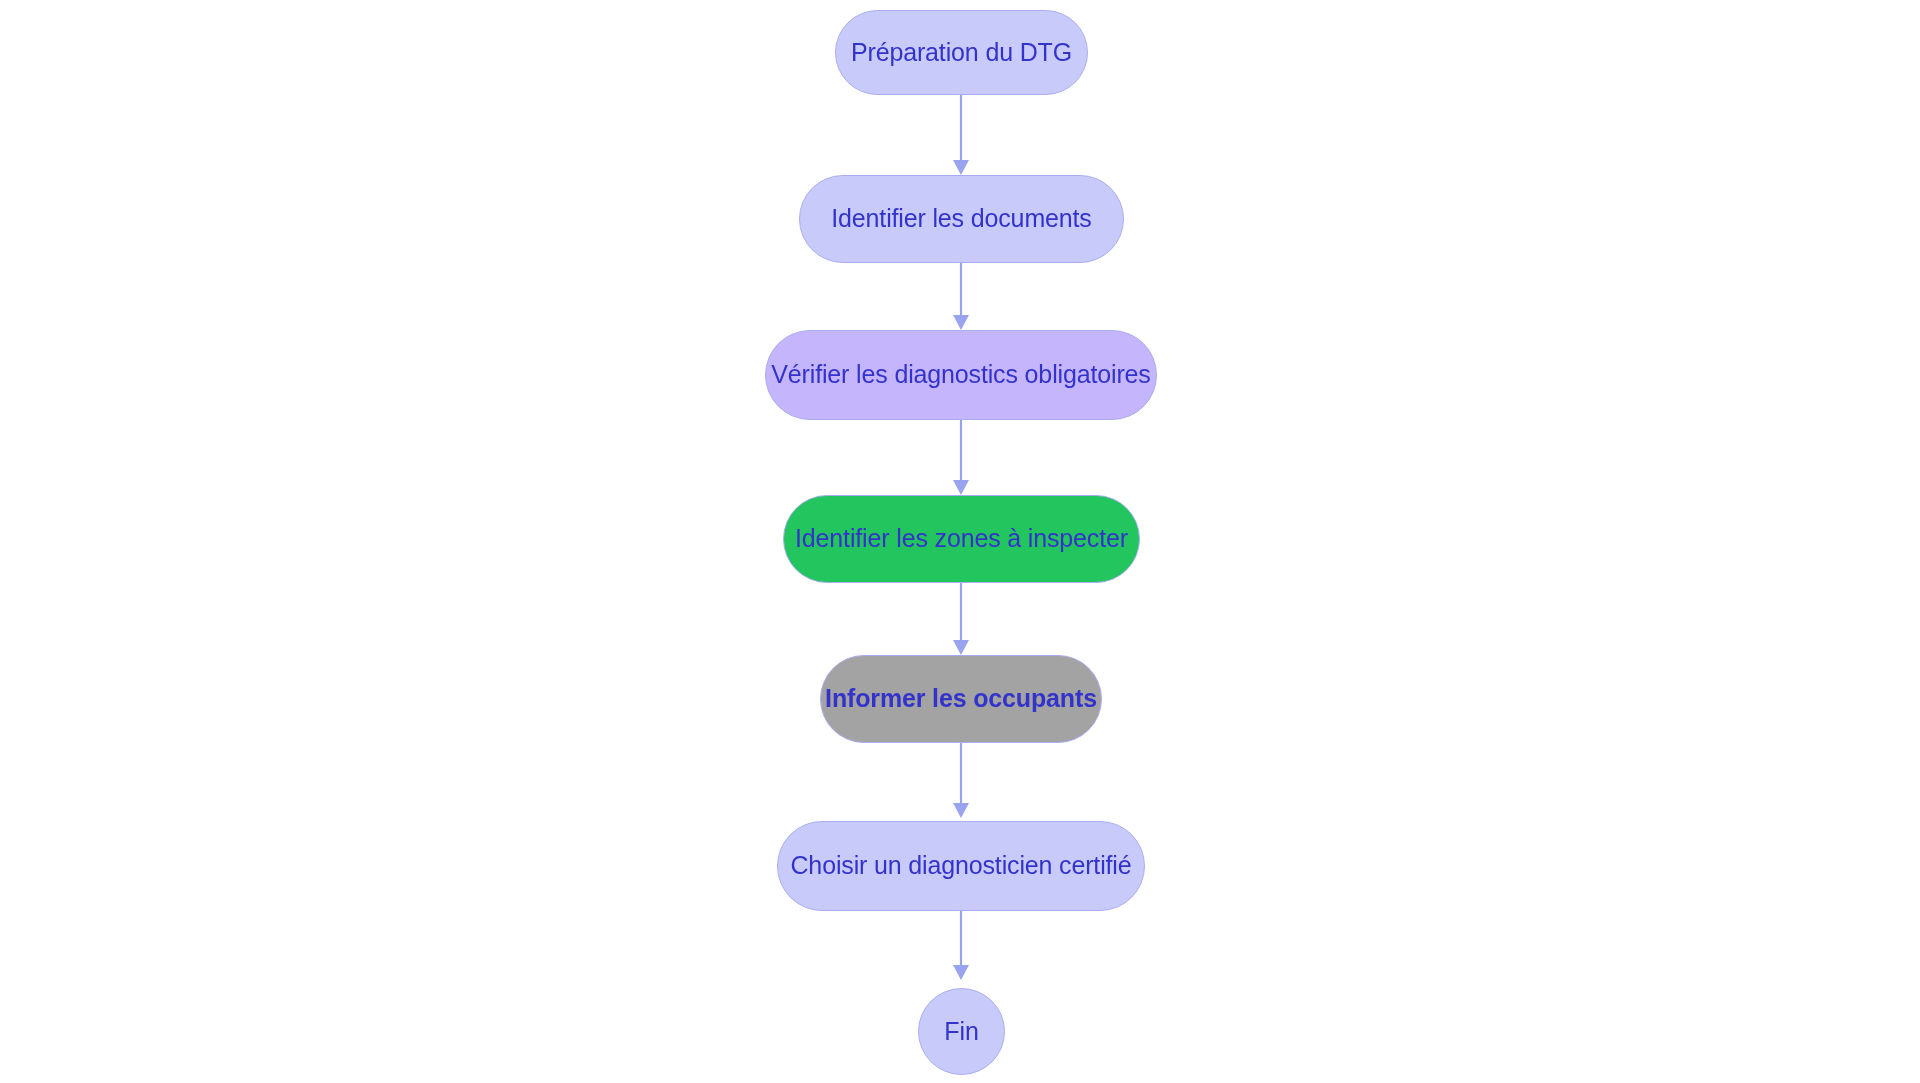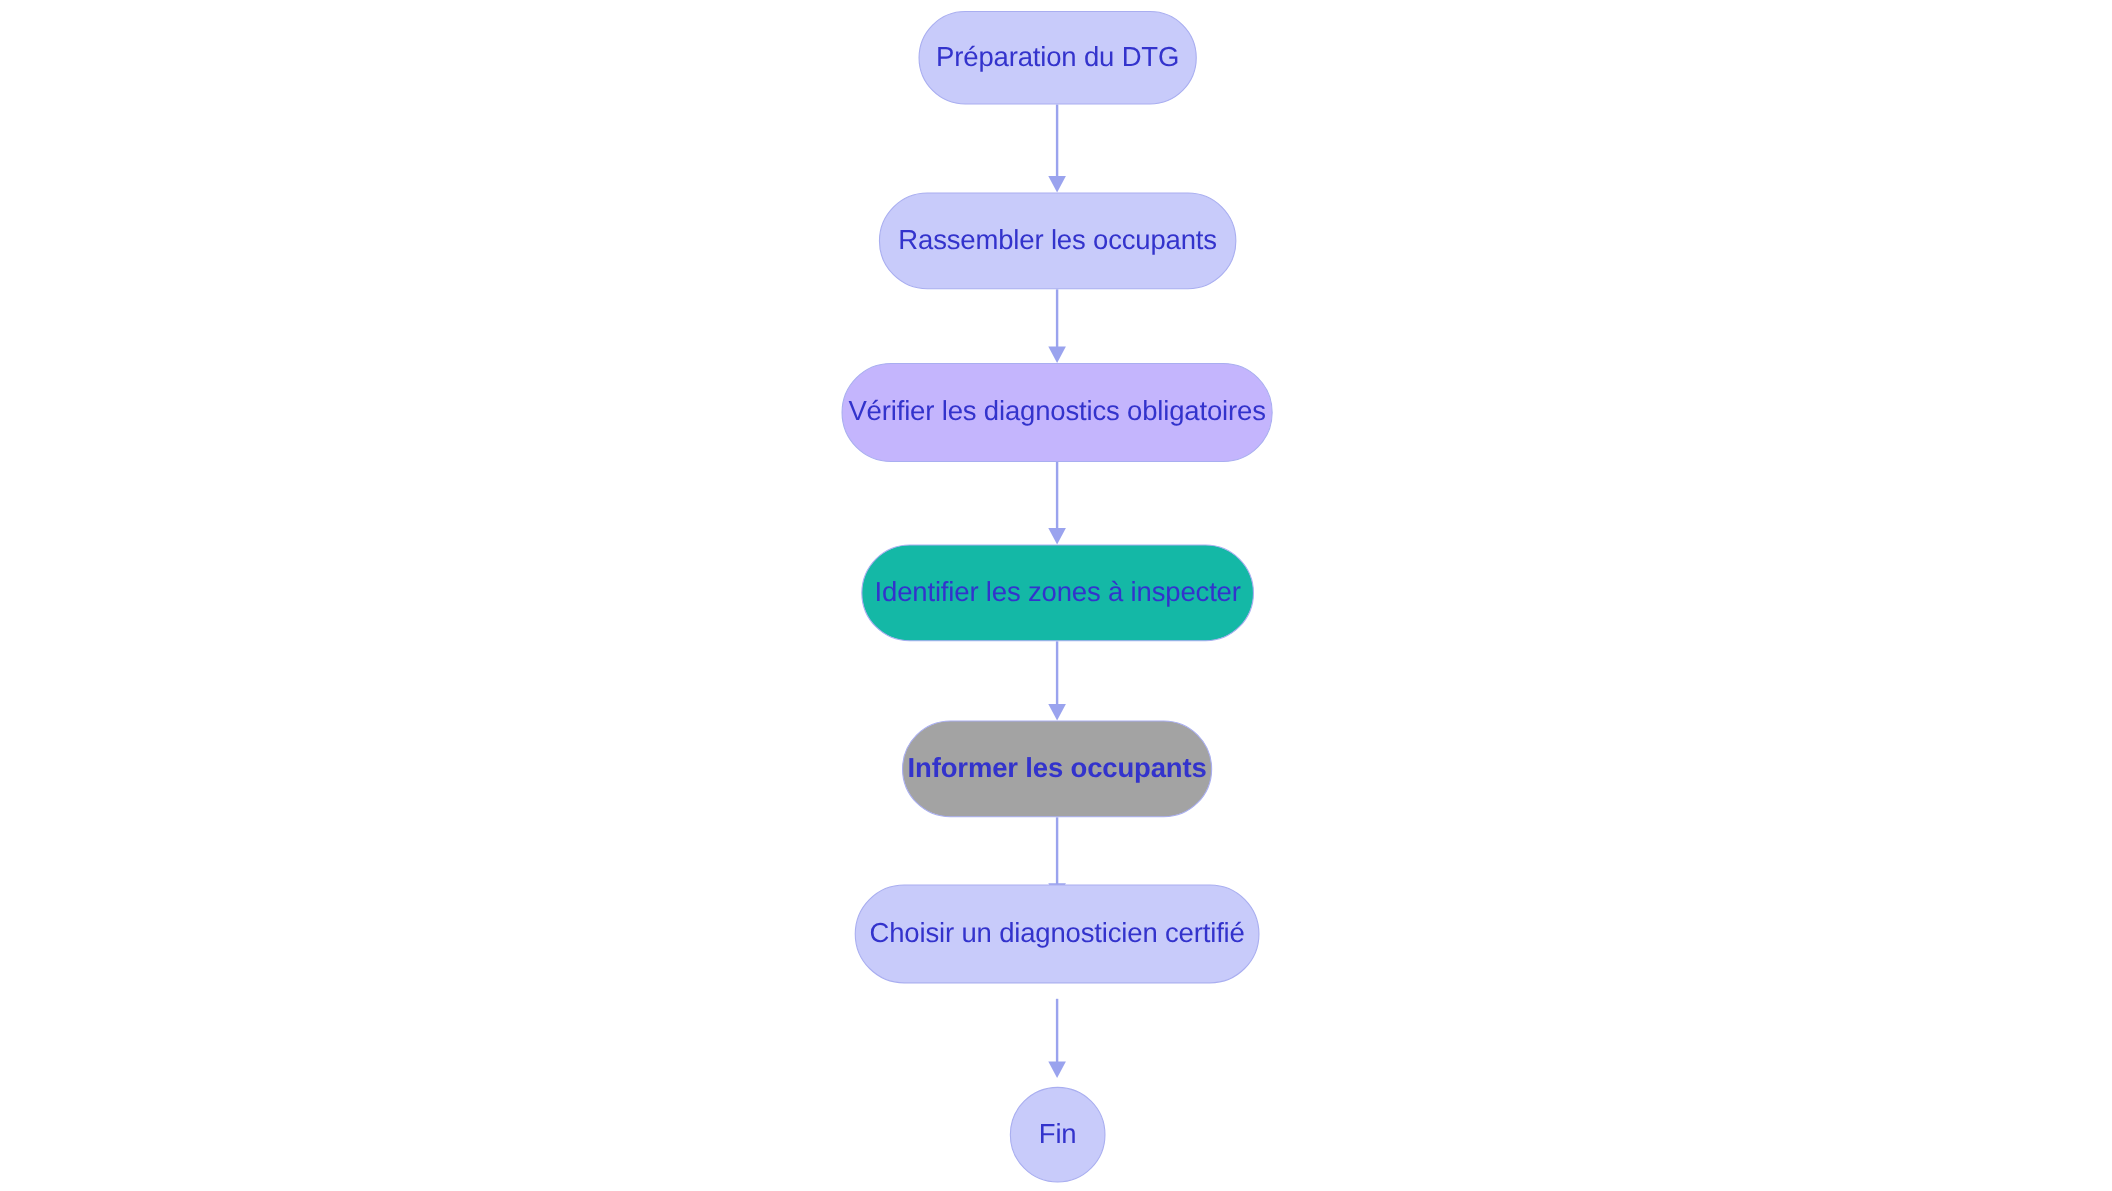--- a/index.html
+++ b/index.html
@@ -92,32 +92,32 @@
         <line x1="961" y1="908" x2="961" y2="967" stroke="#9aa3ee" stroke-width="2.2"></line>
         <polygon points="953,965 969,965 961,980" fill="#9aa3ee"></polygon>
       </g>
     </svg>
 
   <div id="node-layer">
       <div class="node" style="left: 835px; top: 10px; width: 253px; height: 85px; background: rgb(200, 203, 250); border-color: rgb(169, 174, 240); color: rgb(51, 51, 204);">
         <span class="node-label">Préparation du DTG</span>
       </div>
       <div class="node" style="left: 799px; top: 175px; width: 325px; height: 88px; background: rgb(200, 203, 250); border-color: rgb(169, 174, 240); color: rgb(51, 51, 204);">
-        <span class="node-label">Rassembler les occupants</span>
+        <span class="node-label">Identifier les documents</span>
       </div>
       <div class="node" style="left: 765px; top: 330px; width: 392px; height: 90px; background: #c4b5fd; border-color: rgb(169, 174, 240); color: rgb(51, 51, 204);">
         <span class="node-label">Vérifier les diagnostics obligatoires</span>
       </div>
-      <div class="node" style="left: 783px; top: 495px; width: 357px; height: 88px; background: #14b8a6; border-color: rgb(169, 174, 240); color: rgb(51, 51, 204);">
+      <div class="node" style="left: 783px; top: 495px; width: 357px; height: 88px; background: #22c55e; border-color: rgb(169, 174, 240); color: rgb(51, 51, 204);">
         <span class="node-label">Identifier les zones à inspecter</span>
       </div>
       <div class="node" style="left: 820px; top: 655px; width: 282px; height: 88px; background: #a3a3a3; border-color: rgb(169, 174, 240); color: rgb(51, 51, 204); font-weight: bold;">
         <span class="node-label">Informer les occupants</span>
       </div>
-      <div class="node" style="left: 777px; top: 804px; width: 368px; height: 90px; background: rgb(200, 203, 250); border-color: rgb(169, 174, 240); color: rgb(51, 51, 204);">
+      <div class="node" style="left: 777px; top: 821px; width: 368px; height: 90px; background: rgb(200, 203, 250); border-color: rgb(169, 174, 240); color: rgb(51, 51, 204);">
         <span class="node-label">Choisir un diagnosticien certifié</span>
       </div>
       <div class="node terminal-end" style="left: 918px; top: 988px; width: 87px; height: 87px; background: rgb(200, 203, 250); border-color: rgb(169, 174, 240); color: rgb(51, 51, 204);">
         <span class="node-label">Fin</span>
       </div>
     </div>
 
 </div>
 
 </body></html>

